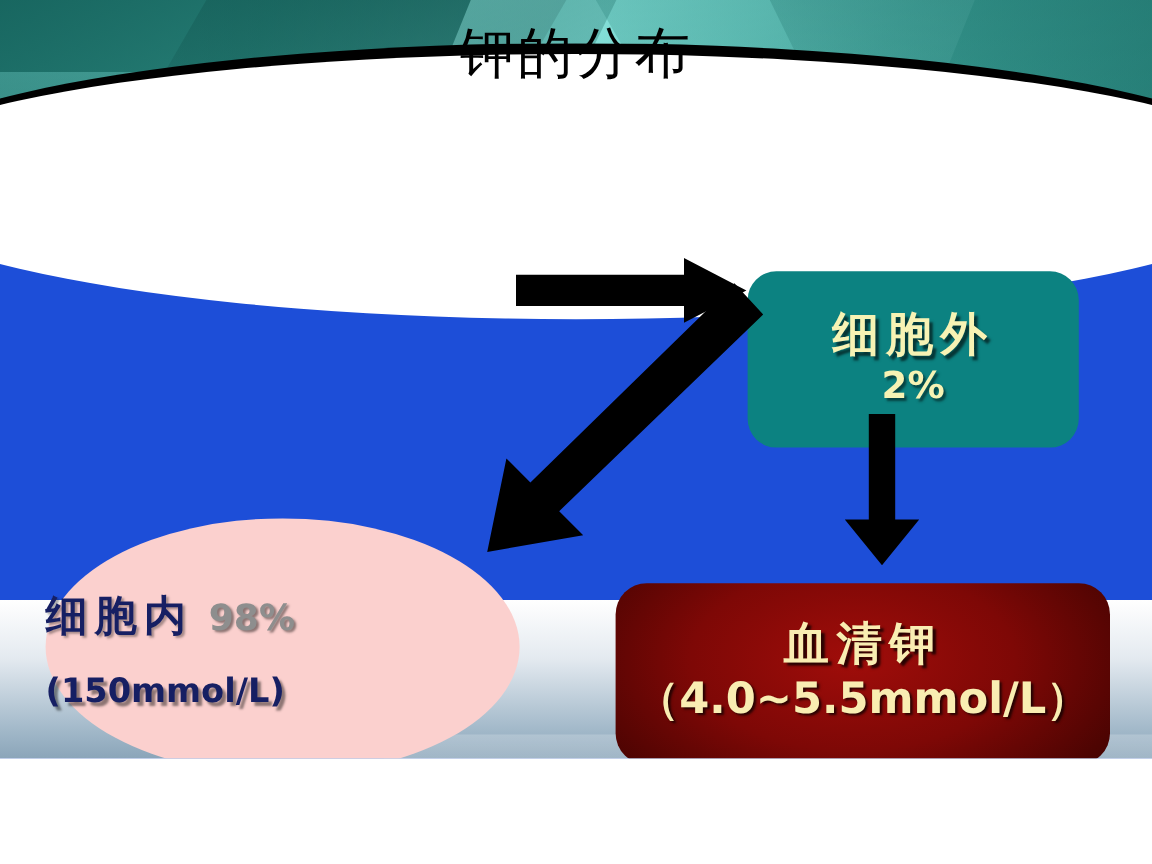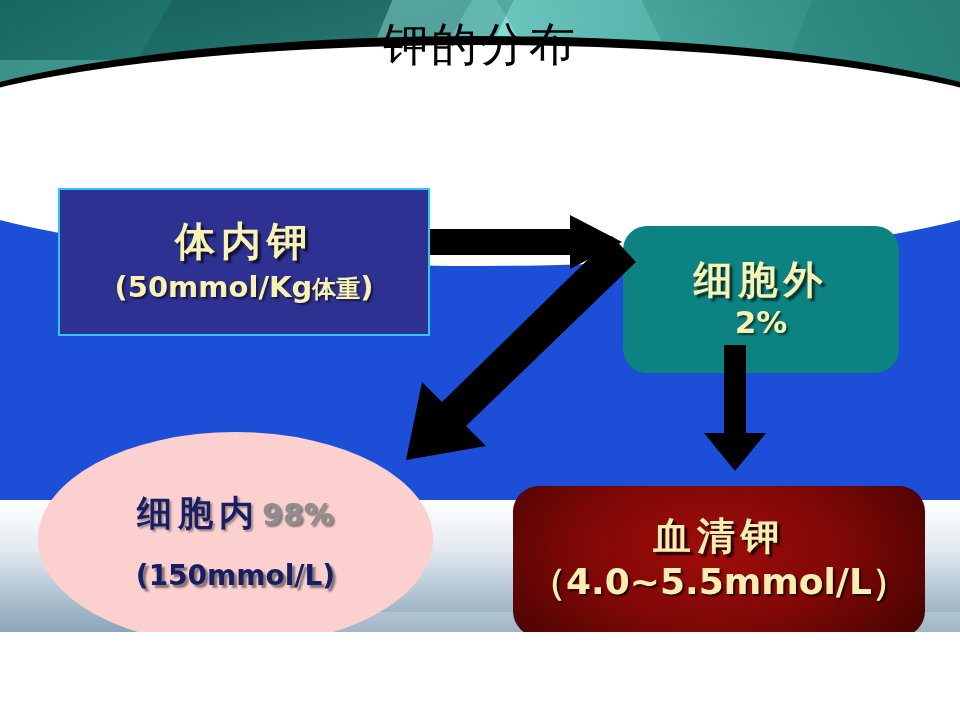--- a/index.html
+++ b/index.html
@@ -172,38 +172,37 @@
 
   
   #ellipse-intracellular {
     position: absolute;
     left: 38px; top: 432px;
     width: 395px; height: 214px;
     background: #fbd0ce;
     border-radius: 50%;
     display: flex;
     flex-direction: column;
-    align-items: center;
     justify-content: center;
   }
   #ellipse-intracellular .row1 {
     display: flex;
     align-items: baseline;
     margin-top: 4px;
   }
   #ellipse-intracellular .title {
     font-size: 35px;
     color: #161f63;
     text-shadow: 2px 2px 2px rgba(0,0,0,0.35);
   }
   #ellipse-intracellular .pct {
     font-size: 30px;
     color: #8e8e8e;
     text-shadow: 2px 2px 2px rgba(0,0,0,0.45);
-    margin-left: 2px;
+    margin-left: 13px;
   }
   #ellipse-intracellular .sub {
     margin-top: 22px;
     font-size: 28px;
     color: #161f63;
     text-shadow: 3px 3px 2px rgba(0,0,0,0.45);
   }
 
   
   #box-serum-k {
@@ -248,24 +247,20 @@
     <div class="hdr-shape hs1"></div>
     <div class="hdr-shape hs2"></div>
     <div class="hdr-shape hs6"></div>
     <div class="hdr-shape hs3"></div>
     <div class="hdr-shape hs4"></div>
     <div class="hdr-shape hs5"></div>
   </div>
   <div id="header-arc"></div>
   <div id="slide-title">钾的分布</div>
 
-  <div id="box-total-k">
-    <div class="title cn-head">体内钾</div>
-    <div class="sub lat"><span>(50mmol/Kg</span><span class="cnsmall">体重</span><span>)</span></div>
-  </div>
 
   <div id="box-extracellular">
     <div class="title cn-head">细胞外</div>
     <div class="sub lat">2%</div>
   </div>
 
   <div id="ellipse-intracellular">
     <div class="row1">
       <span class="title cn-head">细胞内</span>
       <span class="pct lat">98%</span>

